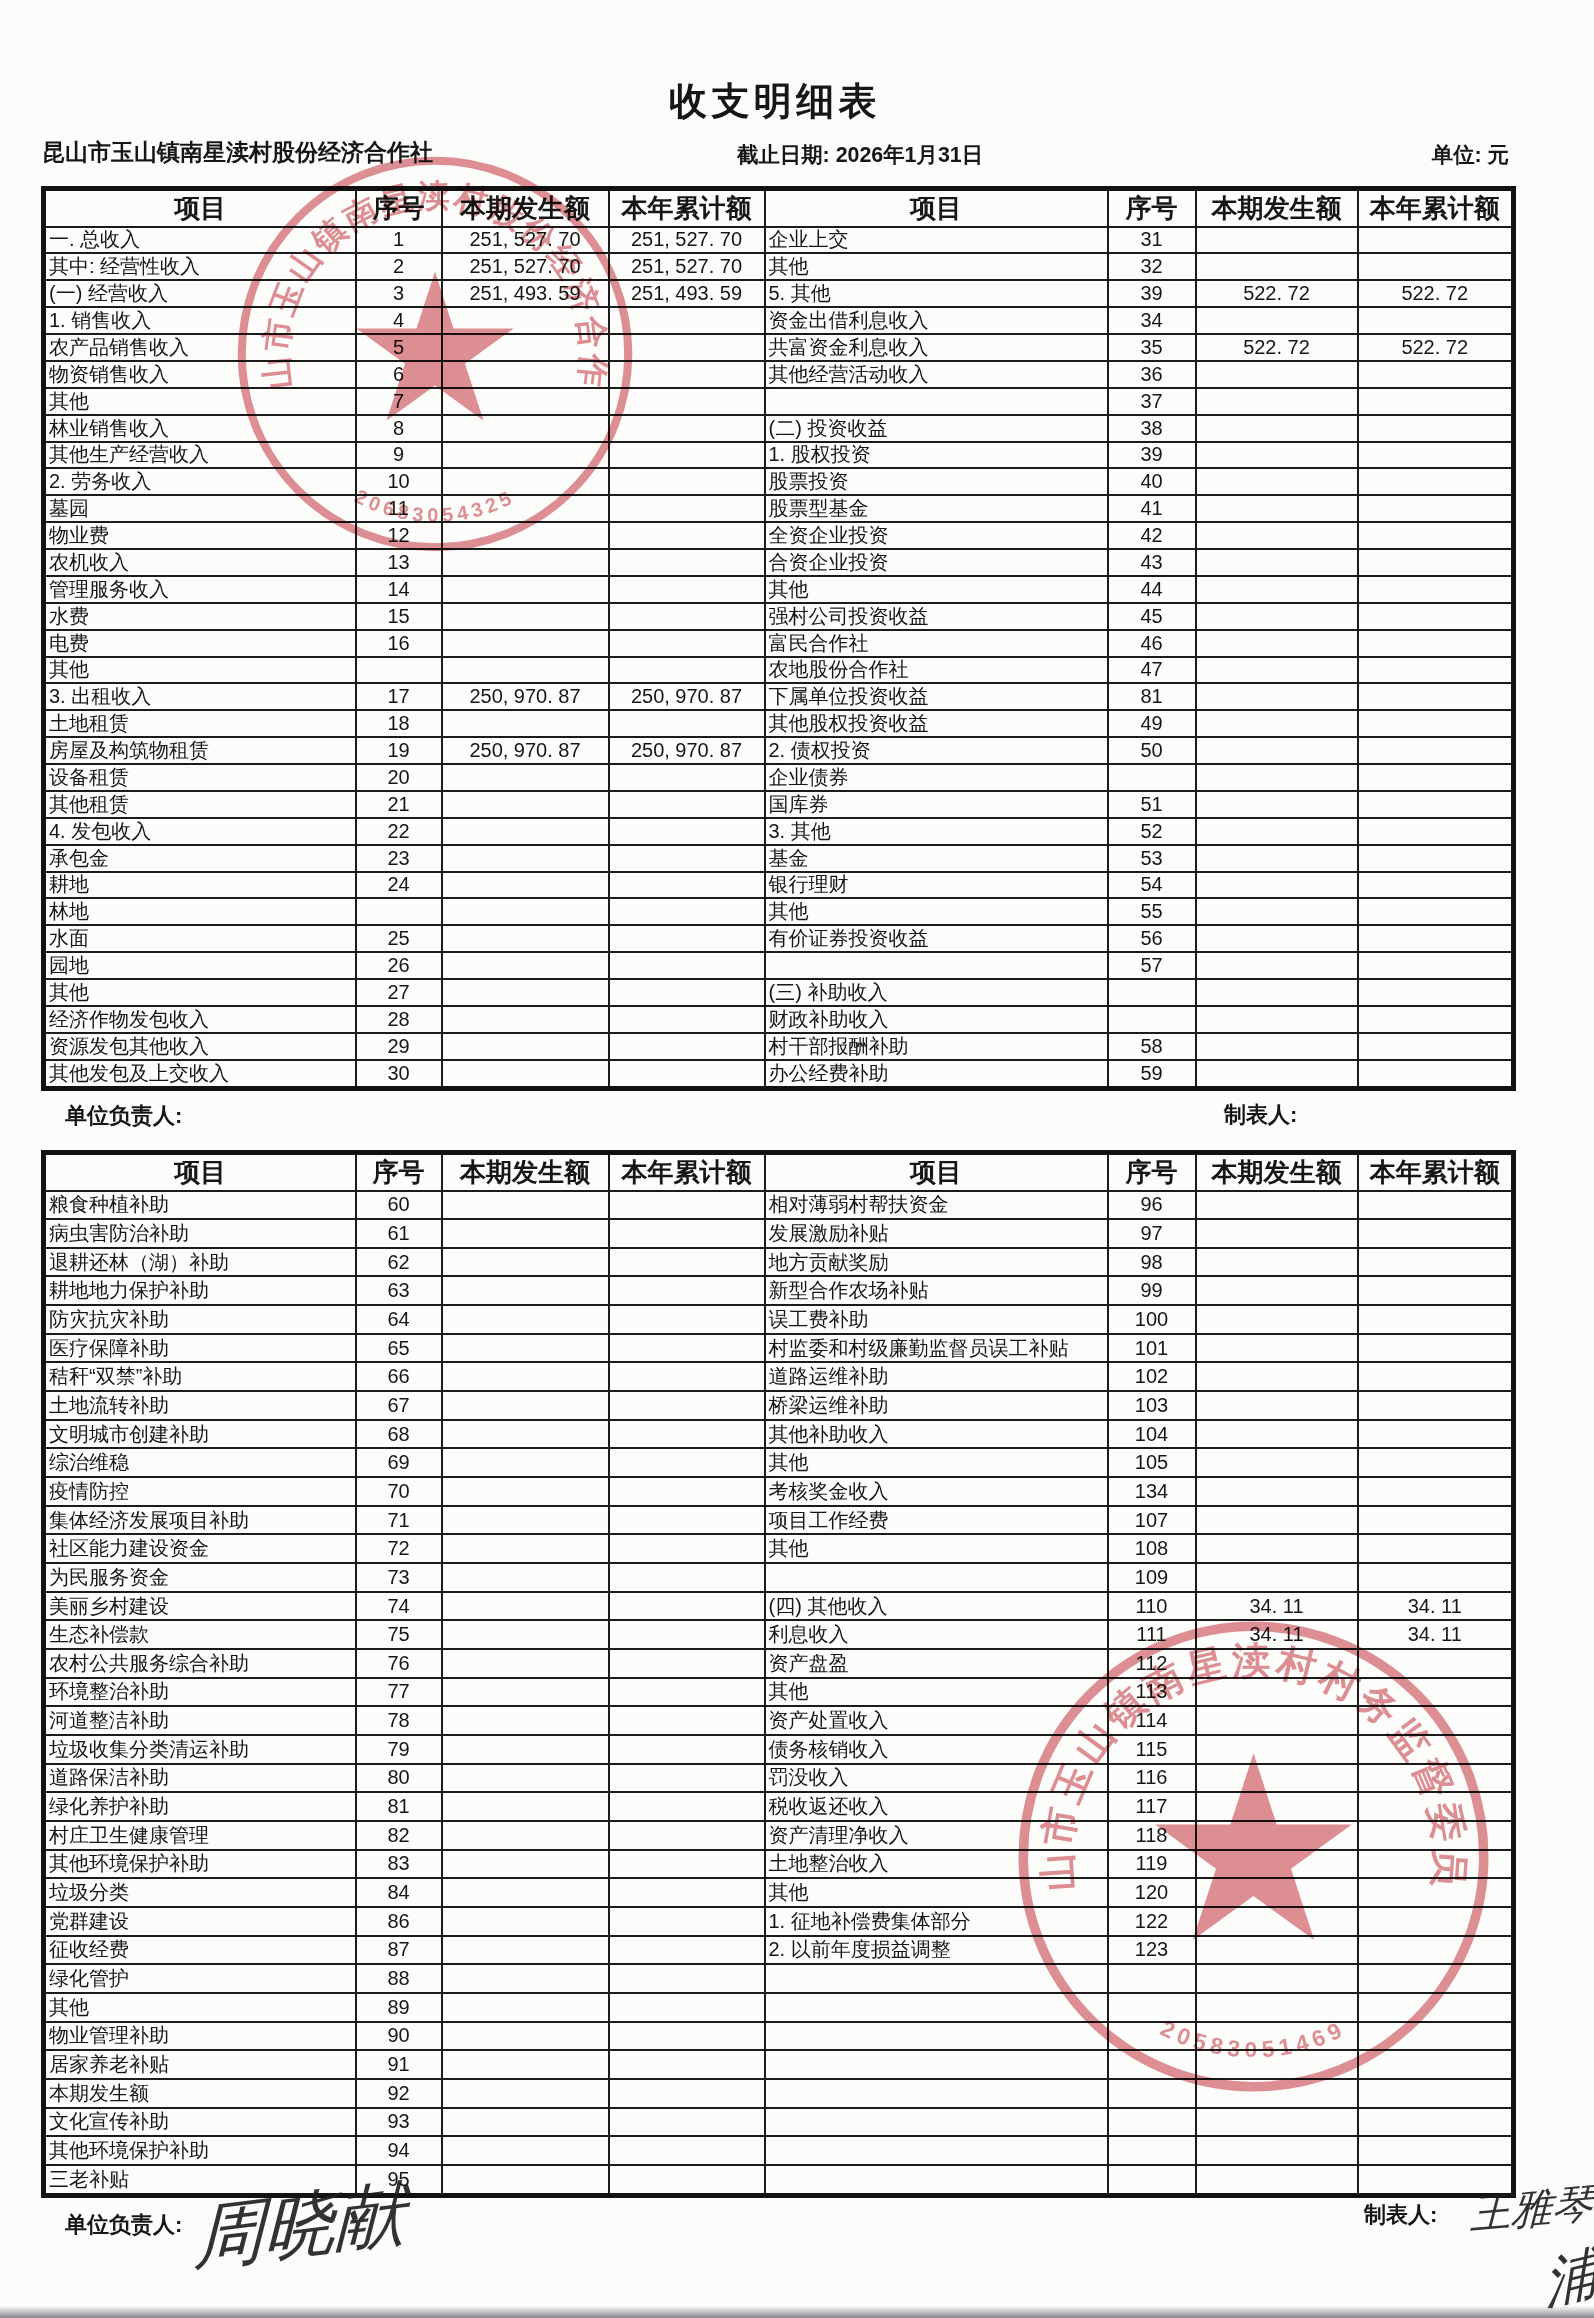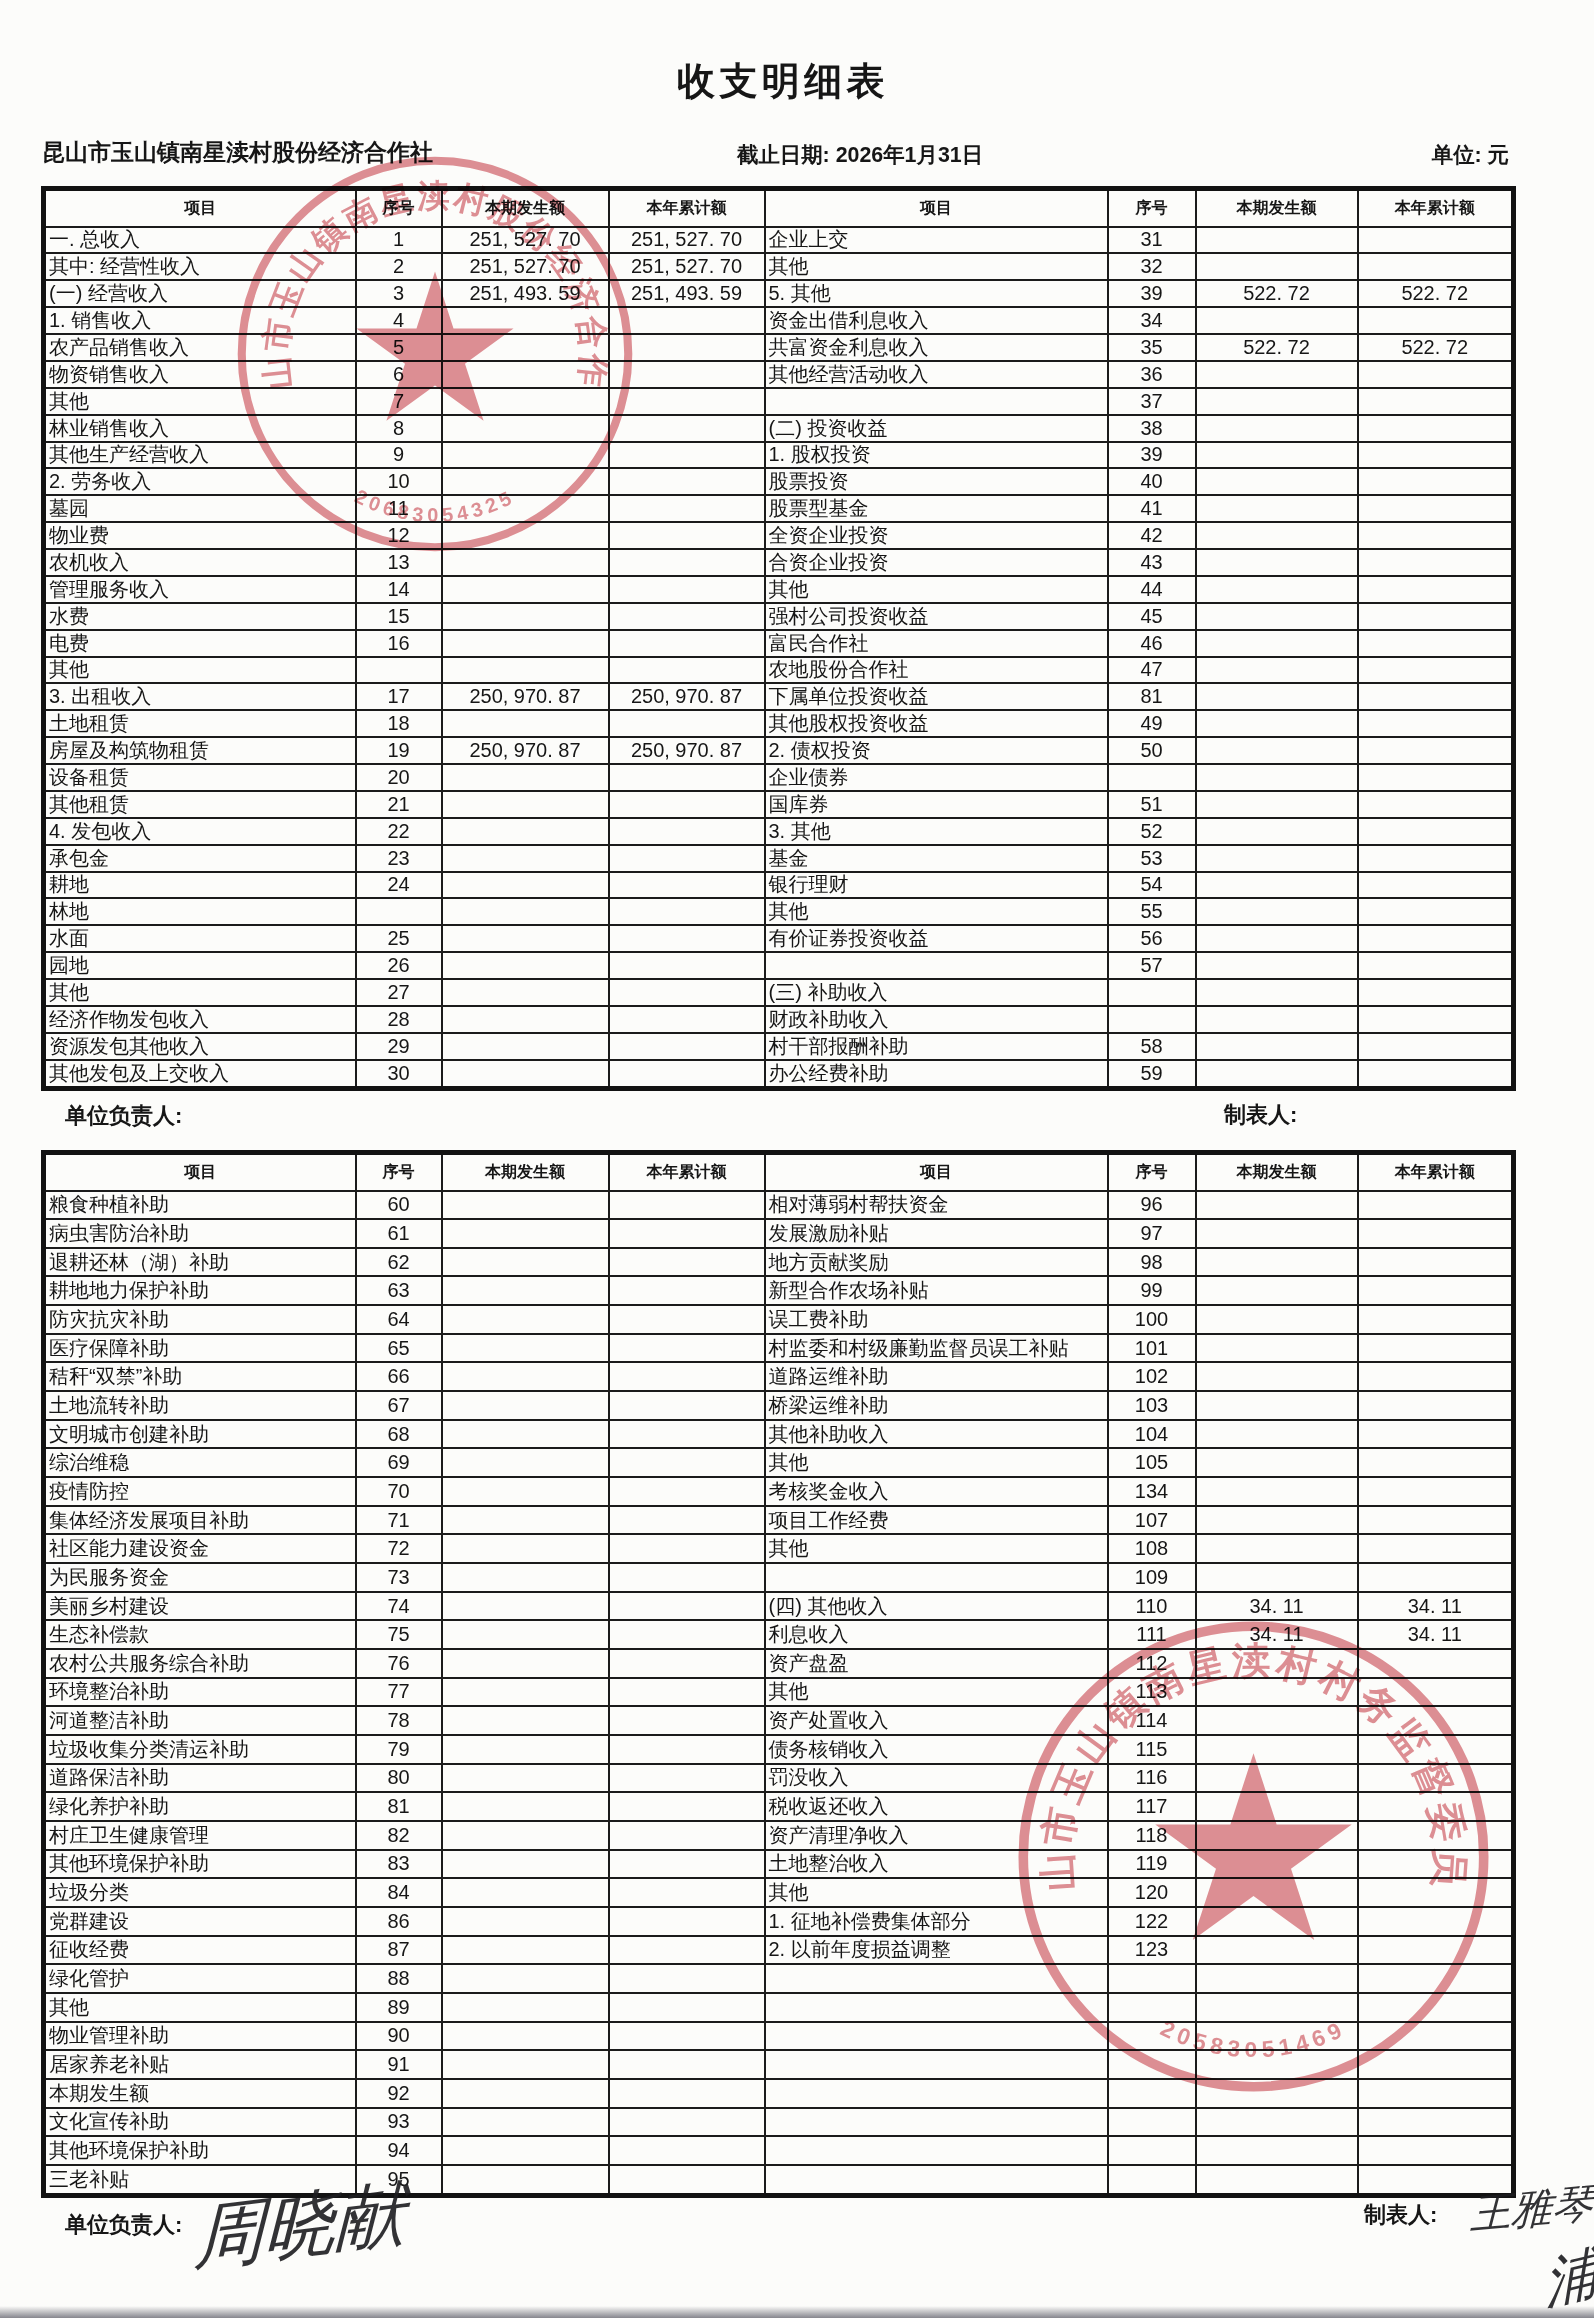--- a/index.html
+++ b/index.html
@@ -2,39 +2,39 @@
 <html style="font-size:11.8px"><head>
 <meta charset="utf-8">
 <style>
   html,body{margin:0;padding:0;}
   body{background:#e9e9e7;font-family:"Liberation Sans",sans-serif;}
   .page{
     position:relative;width:1594px;height:2319px;margin:0 auto;
     background:#fcfcfa;color:#161616;overflow:hidden;
   }
   .title{
-    position:absolute;top:56px;left:0;width:1550px;text-align:center;
-    font-size:38px;font-weight:700;letter-spacing:4.4px;padding-left:8px;
+    position:absolute;top:76px;left:0;width:1550px;text-align:center;
+    font-size:38px;font-weight:700;letter-spacing:4.4px;
   }
   .org{position:absolute;left:42px;top:137px;font-size:23px;font-weight:700;}
   .date{position:absolute;left:737px;top:140px;font-size:21.4px;font-weight:600;}
   .unit{position:absolute;right:85px;top:140px;font-size:21.4px;font-weight:600;}
 
   table.sheet{
     position:absolute;left:41px;border-collapse:collapse;table-layout:fixed;
     width:1469px;background:transparent;
   }
   #t1{top:186px;height:905px;}
   #t2{top:1150px;height:1048px;}
   table.sheet{border:5.2px solid #121212;}
   table.sheet th,table.sheet td{
     border:2.2px solid #1b1b1b;padding:0 3px;overflow:hidden;white-space:nowrap;
     font-size:20px;line-height:1.05;vertical-align:middle;
   }
-  table.sheet th{font-size:16px;font-weight:700;text-align:center;}
+  table.sheet th{font-size:26px;font-weight:700;text-align:center;}
   tr.hdr{height:38px;}
   td.item{text-align:left;}
   td.no,td.cur,td.ytd{text-align:center;}
   .ind0{padding-left:11.8px;}
   .ind1{padding-left:46px;}
   .ind2{padding-left:87px;}
   .ind3{padding-left:125px;}
   .small{font-size:15.5px;}
 
   .label{position:absolute;font-size:22px;font-weight:600;}

